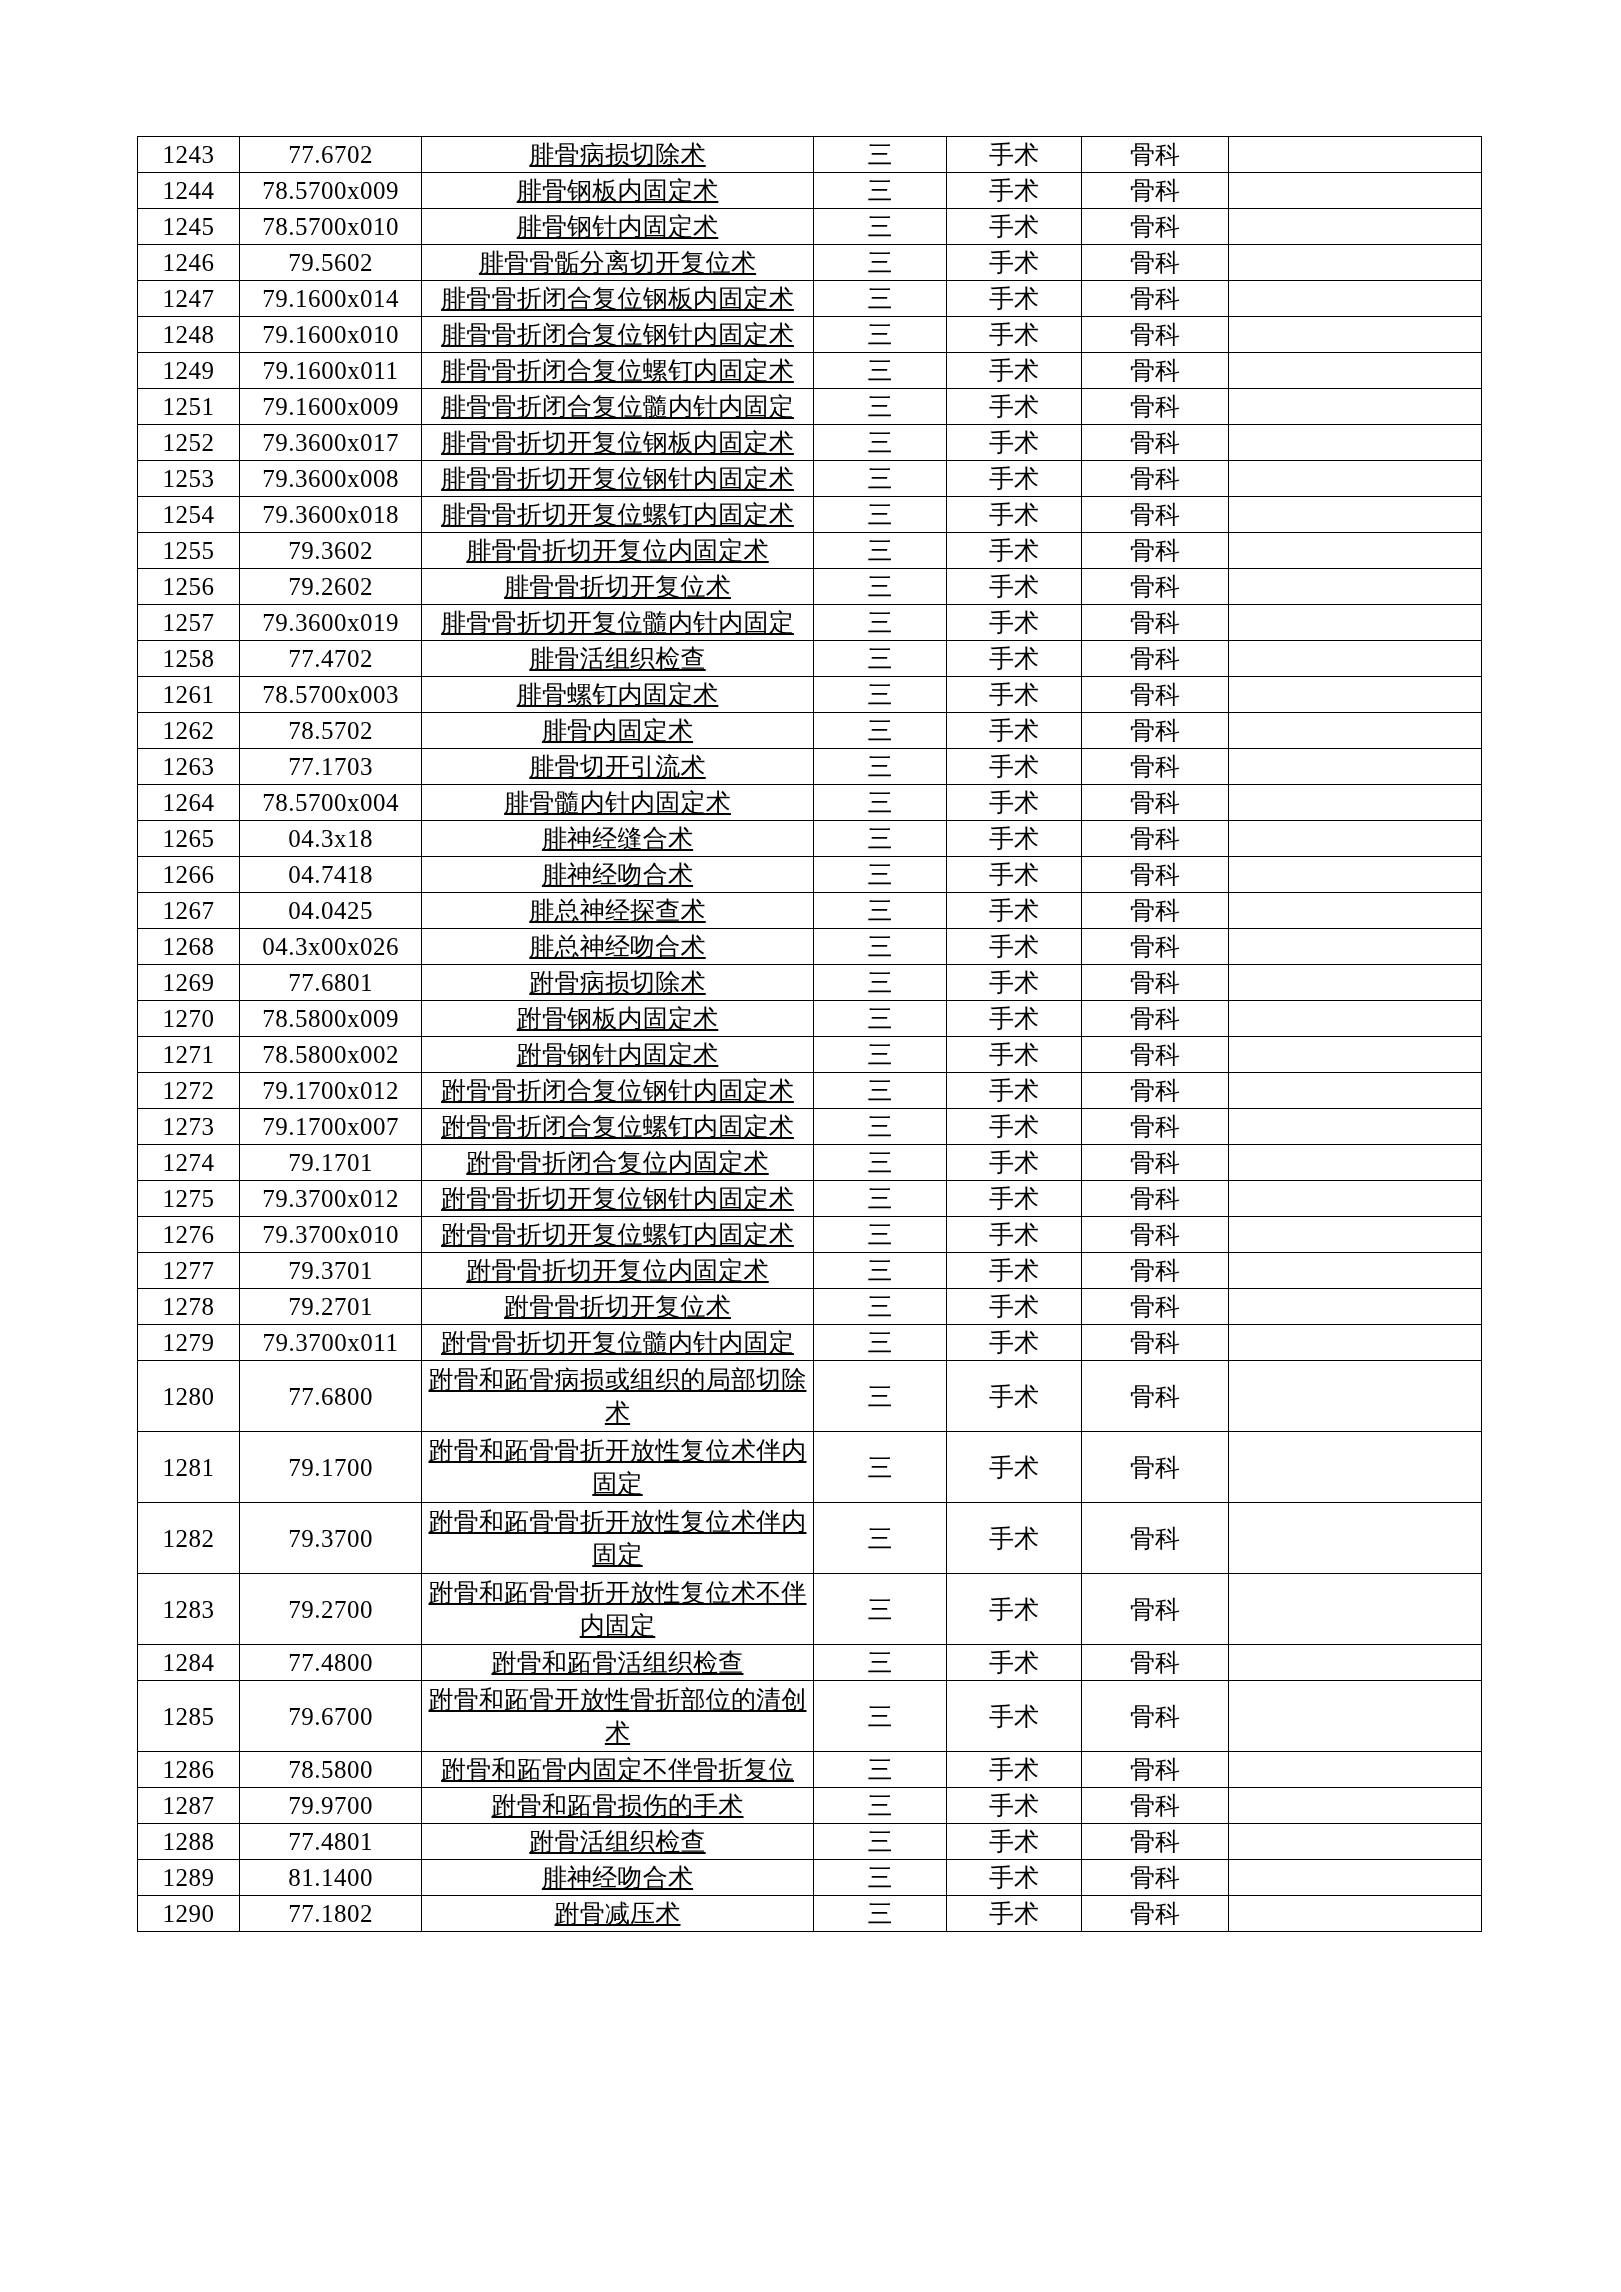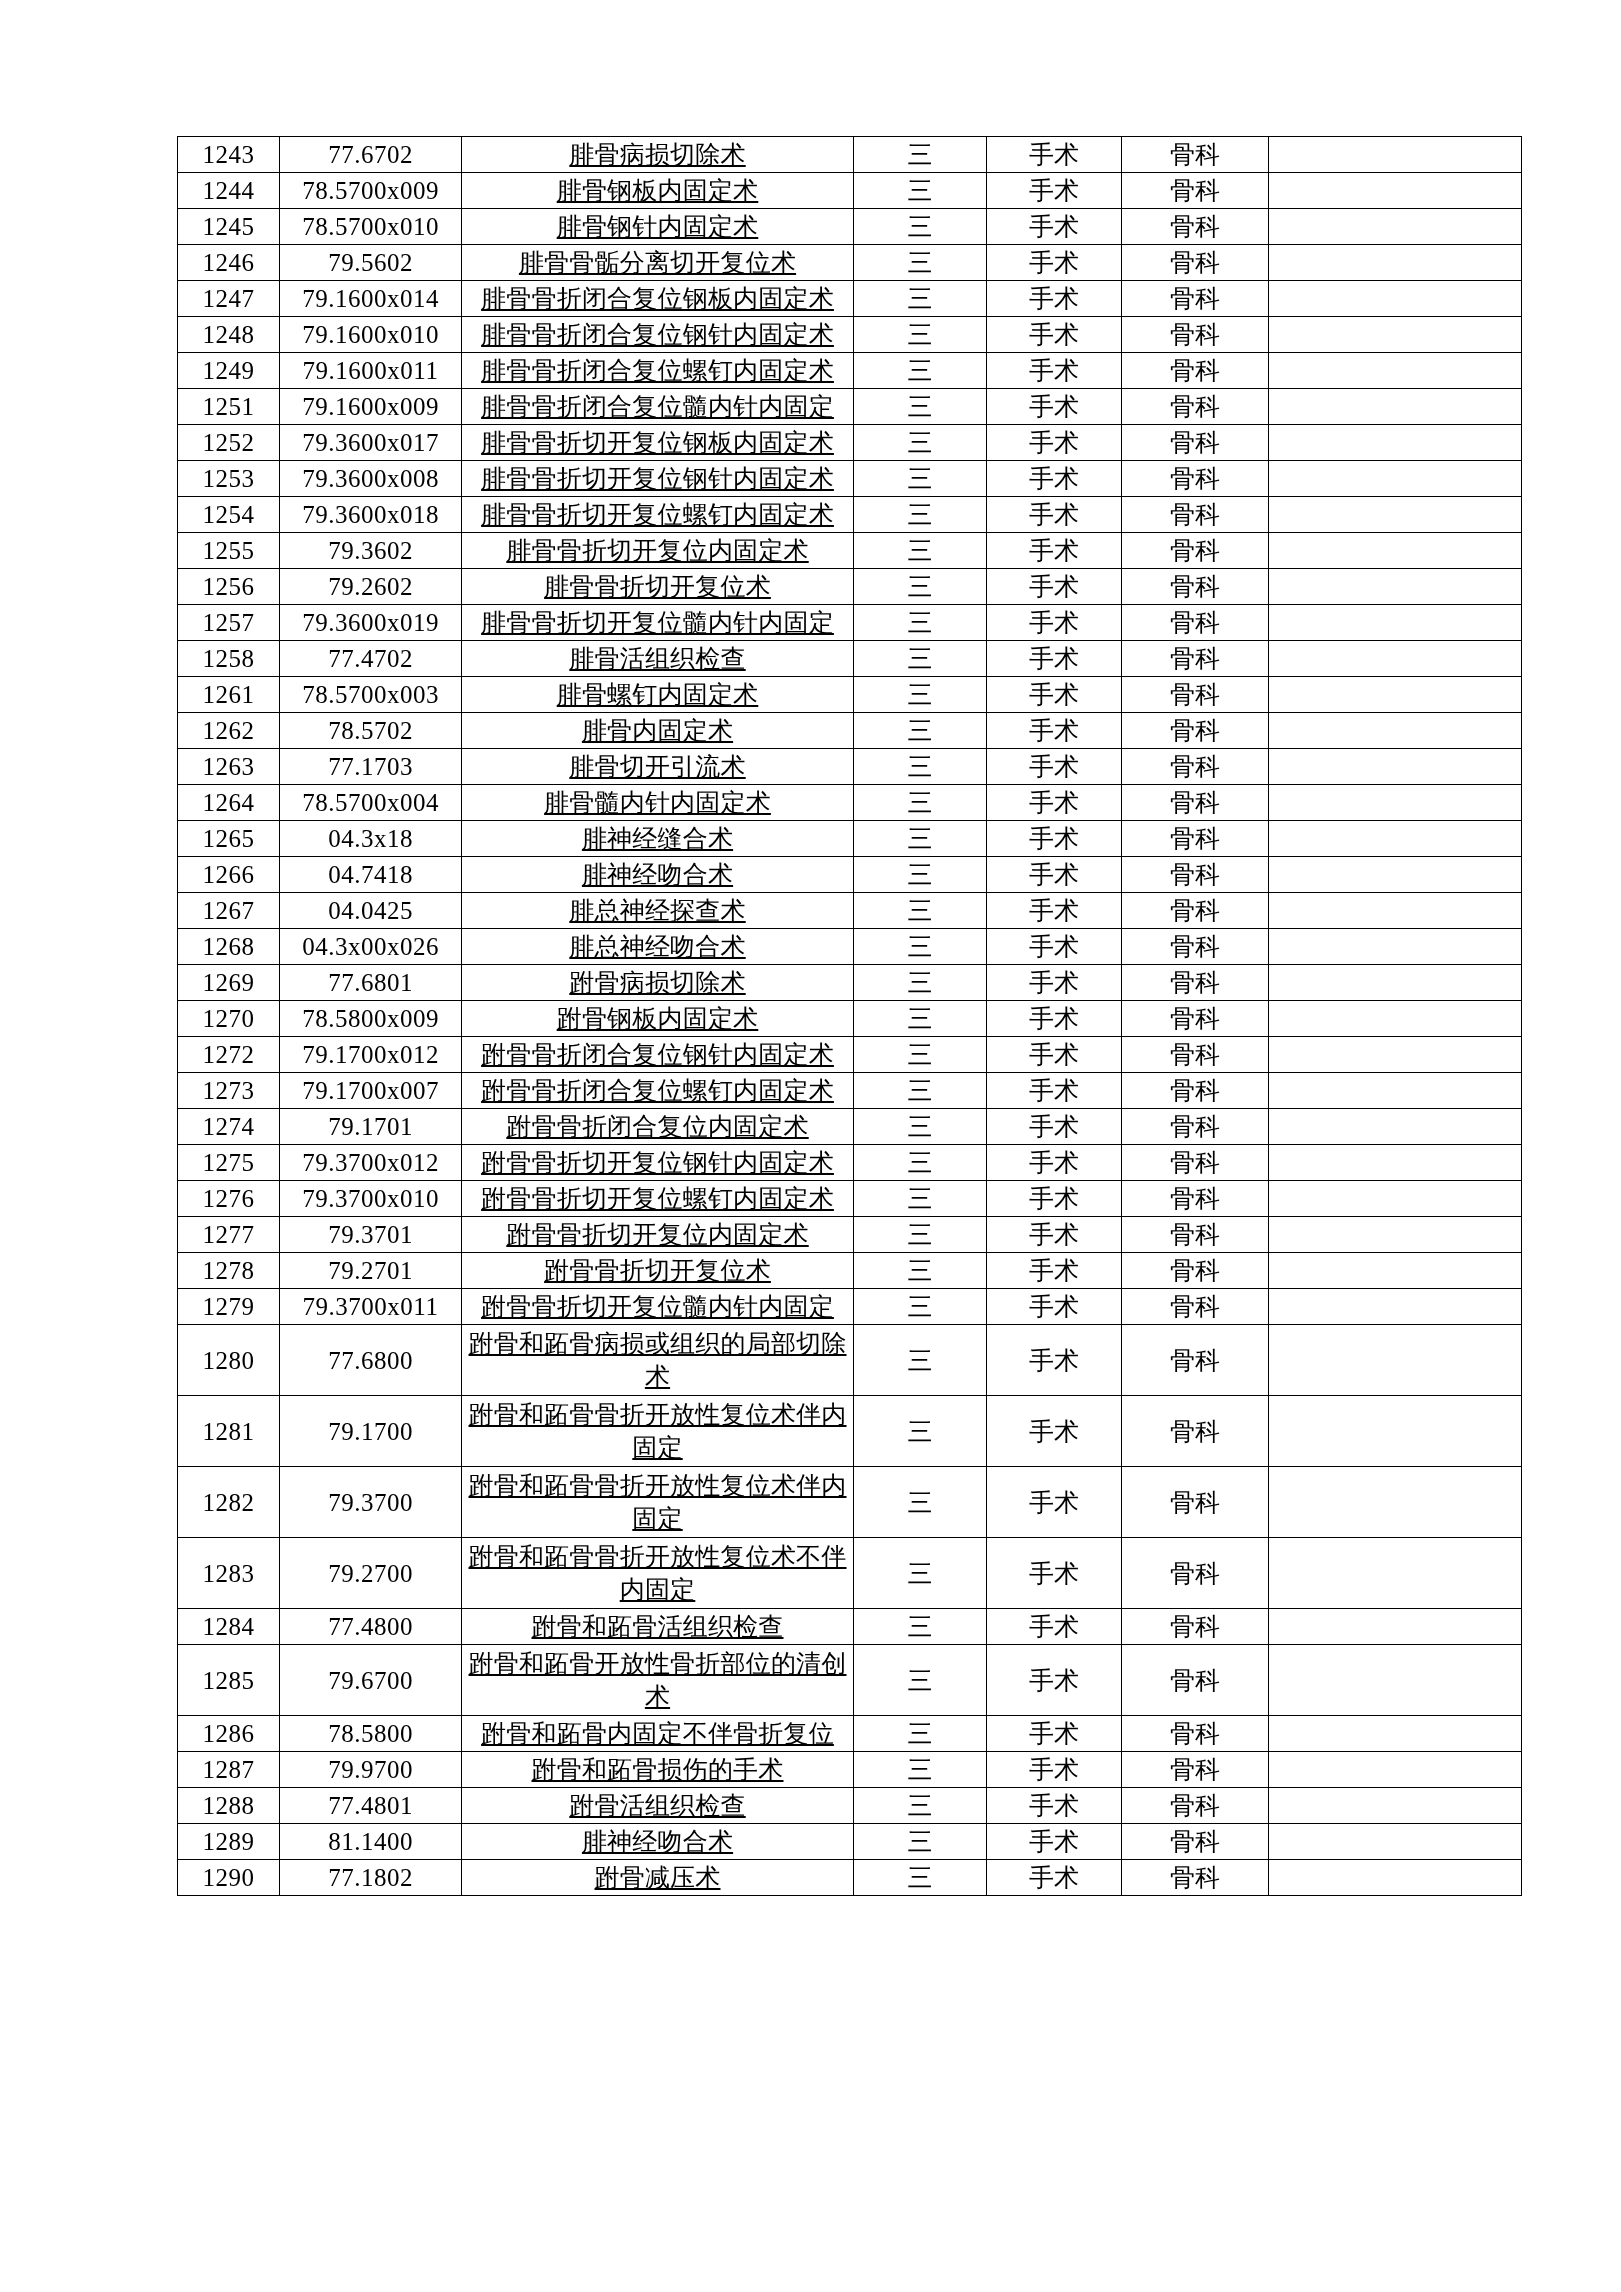--- a/index.html
+++ b/index.html
@@ -25,21 +25,20 @@
   #table-wrap {
     position: absolute;
     left: 137px;
     top: 136px;
     width: 1345px;
   }
   table.proc-table {
     border-collapse: collapse;
     width: 1345px;
     table-layout: fixed;
-    margin-left: 40px;
   }
   table.proc-table td {
     border: 1.6px solid #000000;
     text-align: center;
     vertical-align: middle;
     padding: 0px 2px;
     line-height: 1.32;
     font-size: 25px;
     font-family: "Liberation Serif", "DejaVu Serif", serif;
     overflow: hidden;
@@ -299,20 +298,29 @@
           <tr class="r-single">
             <td class="c-no">1270</td>
             <td class="c-code">78.5800x009</td>
             <td class="c-desc">跗骨钢板内固定术</td>
             <td class="c-level">三</td>
             <td class="c-type">手术</td>
             <td class="c-dept">骨科</td>
             <td class="c-note"></td>
           </tr>
           <tr class="r-single">
+            <td class="c-no">1271</td>
+            <td class="c-code">78.5800x002</td>
+            <td class="c-desc">跗骨钢针内固定术</td>
+            <td class="c-level">三</td>
+            <td class="c-type">手术</td>
+            <td class="c-dept">骨科</td>
+            <td class="c-note"></td>
+          </tr>
+          <tr class="r-single">
             <td class="c-no">1272</td>
             <td class="c-code">79.1700x012</td>
             <td class="c-desc">跗骨骨折闭合复位钢针内固定术</td>
             <td class="c-level">三</td>
             <td class="c-type">手术</td>
             <td class="c-dept">骨科</td>
             <td class="c-note"></td>
           </tr>
           <tr class="r-single">
             <td class="c-no">1273</td>

